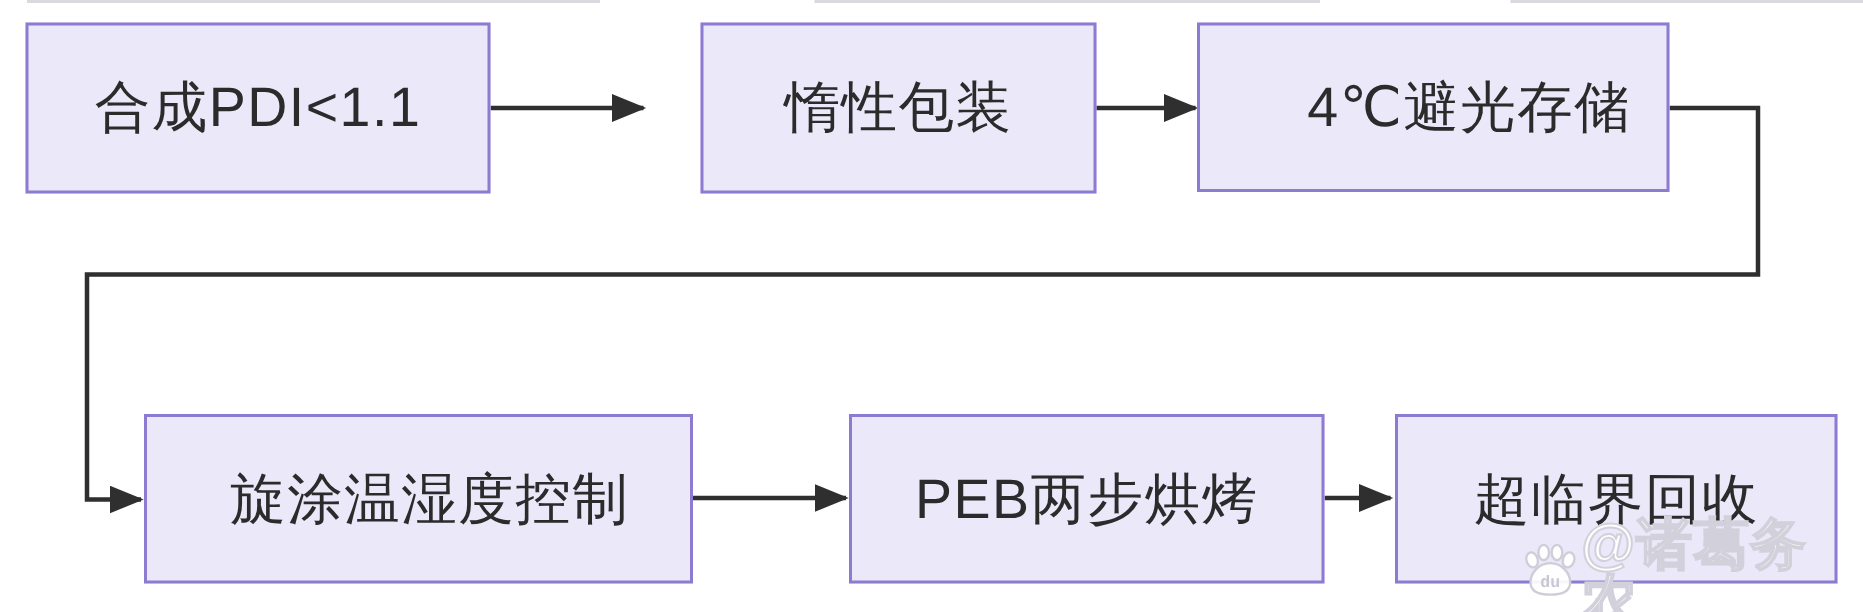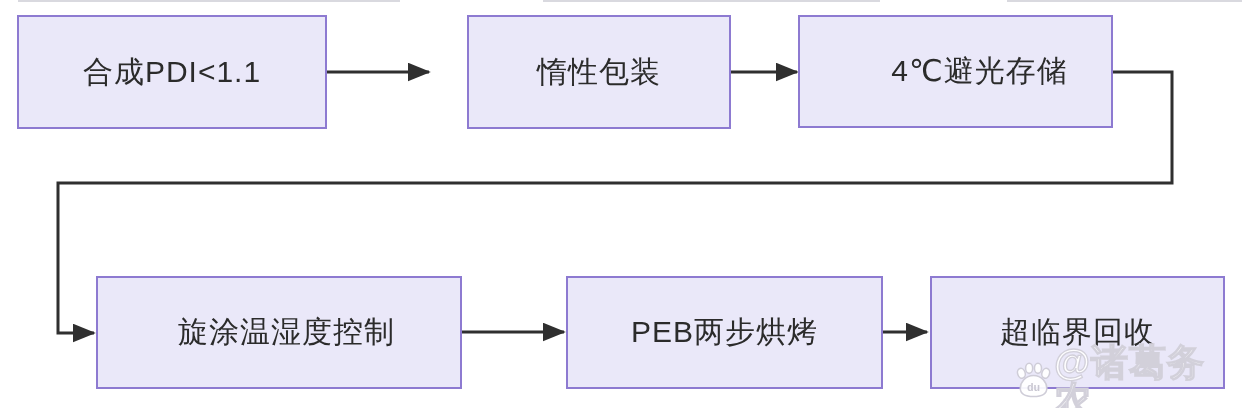--- a/index.html
+++ b/index.html
@@ -14,21 +14,21 @@
     overflow: hidden;
   }
 
   .flow-node {
     position: absolute;
     background: #eae8f9;
     border: 2px solid #8d7ad1;
     display: flex;
     align-items: center;
     justify-content: center;
-    font-size: 30px;
+    font-size: 37px;
     color: #2b2b2b;
     letter-spacing: 1px;
     z-index: 2;
   }
 
   .n1 { left: 17px;  top: 15px;  width: 310px; height: 114px; }
   .n2 { left: 430px; top: 15px;  width: 264px; height: 114px; margin-left: 37px; }
   .n3 { left: 798px; top: 15px;  width: 315px; height: 113px; padding-left: 48px; }
   .n4 { left: 96px;  top: 276px; width: 366px; height: 113px; padding-left: 15px; }
   .n5 { left: 566px; top: 276px; width: 317px; height: 113px; }

